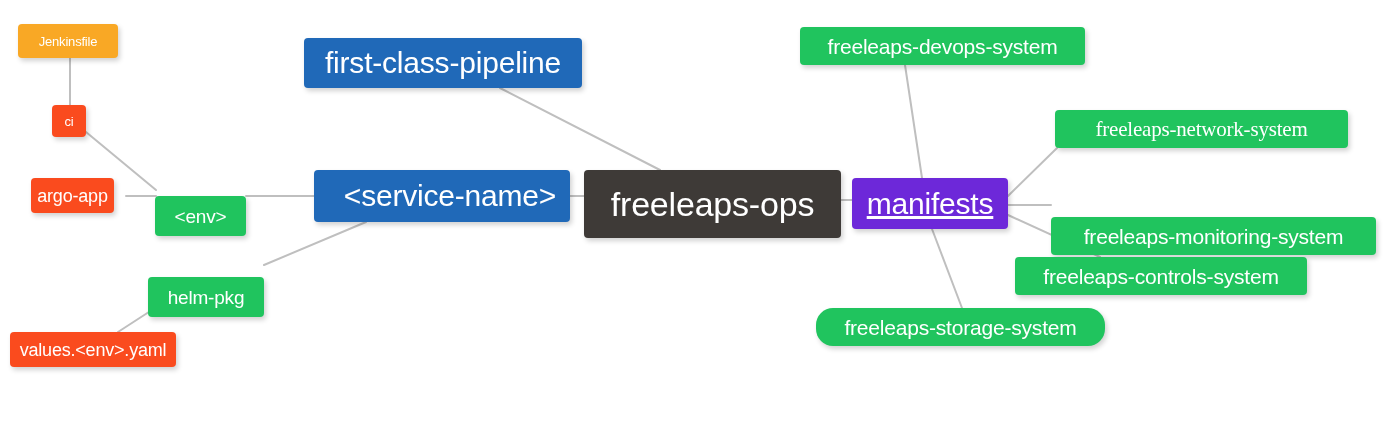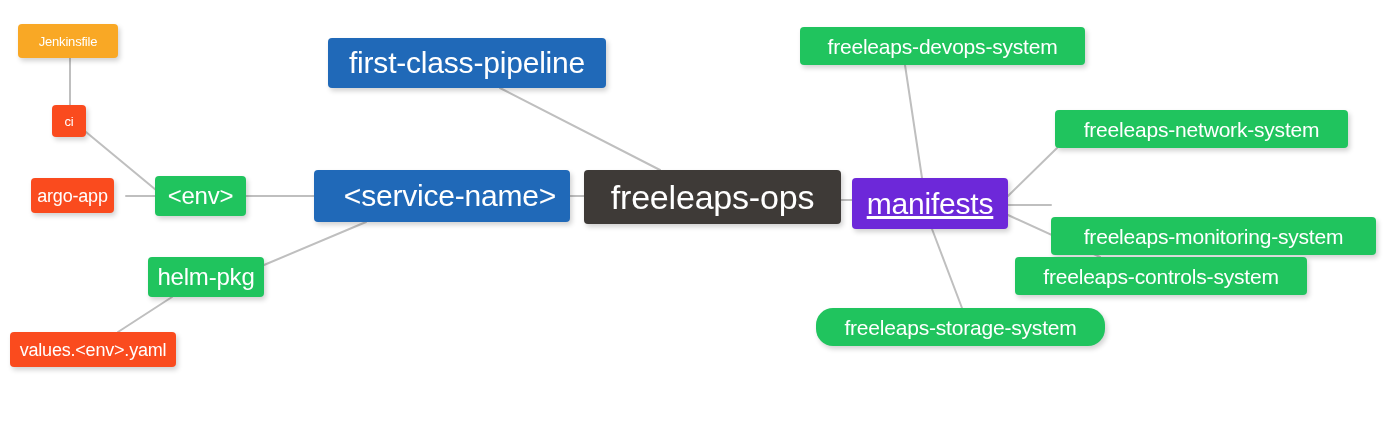--- a/index.html
+++ b/index.html
@@ -36,21 +36,21 @@
     border-radius: 4px;
     white-space: nowrap;
     line-height: 1;
     box-shadow: 2px 3px 5px rgba(0,0,0,0.18);
     letter-spacing: -0.2px;
   }
 
   
   .t-root   { font-size: 34px; }
   .t-major  { font-size: 30px; }
-  .t-mid    { font-size: 24px; }
+  .t-mid    { font-size: 19px; margin-top: 20px; }
   .t-leaf   { font-size: 21px; }
   .t-small  { font-size: 18px; }
   .t-tiny   { font-size: 13px; }
 </style>
 </head>
 <body>
 
 <div id="canvas">
   <svg id="edges" viewBox="0 0 1390 421" width="1390" height="421" aria-hidden="true">
       <line x1="70" y1="58" x2="70" y2="105" stroke="#bfbfbf" stroke-width="2" stroke-linecap="round"></line>
@@ -80,36 +80,36 @@
       </div>
       <div class="node t-mid" style="left: 155px; top: 176px; width: 91px; height: 40px; background: rgb(32, 196, 94);">
         <span>&lt;env&gt;</span>
       </div>
       <div class="node t-mid" style="left: 148px; top: 257px; width: 116px; height: 40px; background: rgb(32, 196, 94);">
         <span>helm-pkg</span>
       </div>
       <div class="node t-small" style="left: 10px; top: 332px; width: 166px; height: 35px; background: rgb(250, 75, 30); text-align: right;">
         <span>values.&lt;env&gt;.yaml</span>
       </div>
-      <div class="node t-major" style="left: 328px; top: 38px; width: 278px; height: 50px; background: rgb(32, 105, 184);">
+      <div class="node t-major" style="left: 304px; top: 38px; width: 278px; height: 50px; background: rgb(32, 105, 184);">
         <span>first-class-pipeline</span>
       </div>
       <div class="node t-major" style="left: 314px; top: 170px; width: 256px; height: 52px; background: rgb(32, 105, 184); padding-left: 16px;">
         <span>&lt;service-name&gt;</span>
       </div>
-      <div class="node t-root" style="left: 584px; top: 170px; width: 257px; height: 54px; background: rgb(62, 58, 55);">
+      <div class="node t-root" style="left: 584px; top: 170px; width: 257px; height: 68px; background: rgb(62, 58, 55);">
         <span>freeleaps-ops</span>
       </div>
       <div class="node t-major" style="left: 852px; top: 178px; width: 156px; height: 51px; background: #6d28d9; text-decoration: underline;">
         <span>manifests</span>
       </div>
       <div class="node t-leaf" style="left: 800px; top: 27px; width: 285px; height: 38px; background: rgb(32, 196, 94);">
         <span>freeleaps-devops-system</span>
       </div>
-      <div class="node t-leaf" style="left: 1055px; top: 110px; width: 293px; height: 38px; background: rgb(32, 196, 94);">
+      <div class="node t-leaf" style="left: 1055px; top: 110px; width: 293px; height: 38px; background: rgb(32, 196, 94); font-family: Liberation Serif, serif;">
         <span>freeleaps-network-system</span>
       </div>
       <div class="node t-leaf" style="left: 1051px; top: 186px; width: 325px; height: 38px; background: rgb(32, 196, 94); margin-top: 31px;">
         <span>freeleaps-monitoring-system</span>
       </div>
       <div class="node t-leaf" style="left: 1015px; top: 257px; width: 292px; height: 38px; background: rgb(32, 196, 94);">
         <span>freeleaps-controls-system</span>
       </div>
       <div class="node t-leaf" style="left: 816px; top: 308px; width: 289px; height: 38px; background: rgb(32, 196, 94); border-radius: 17px;">
         <span>freeleaps-storage-system</span>

